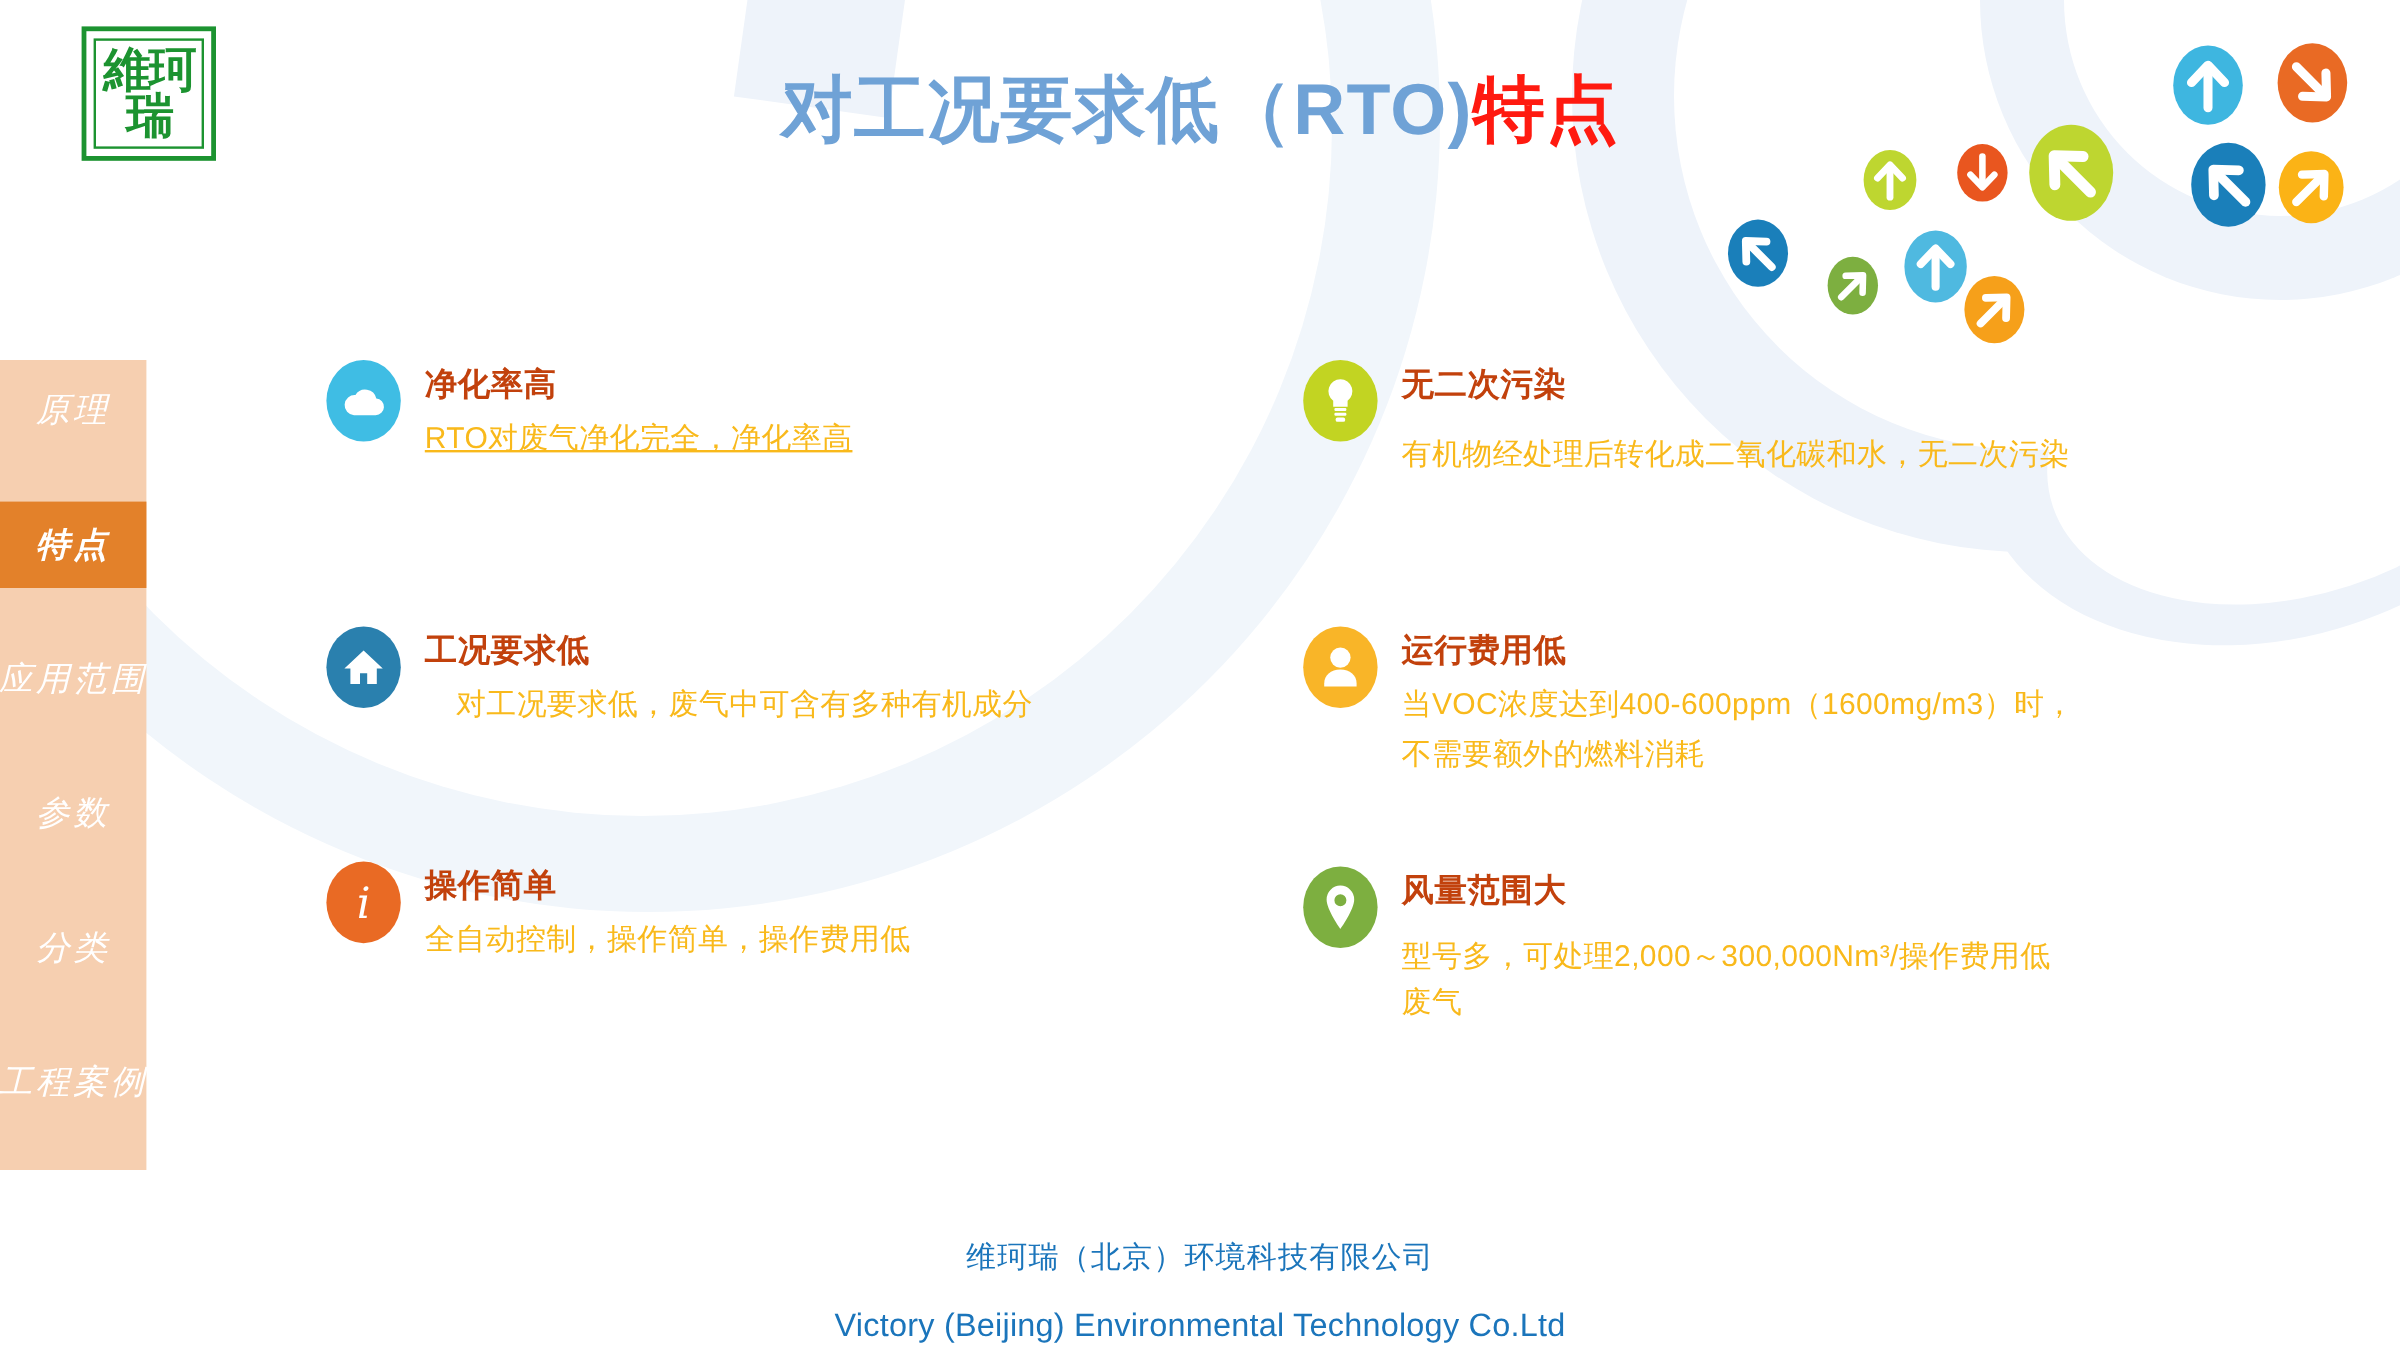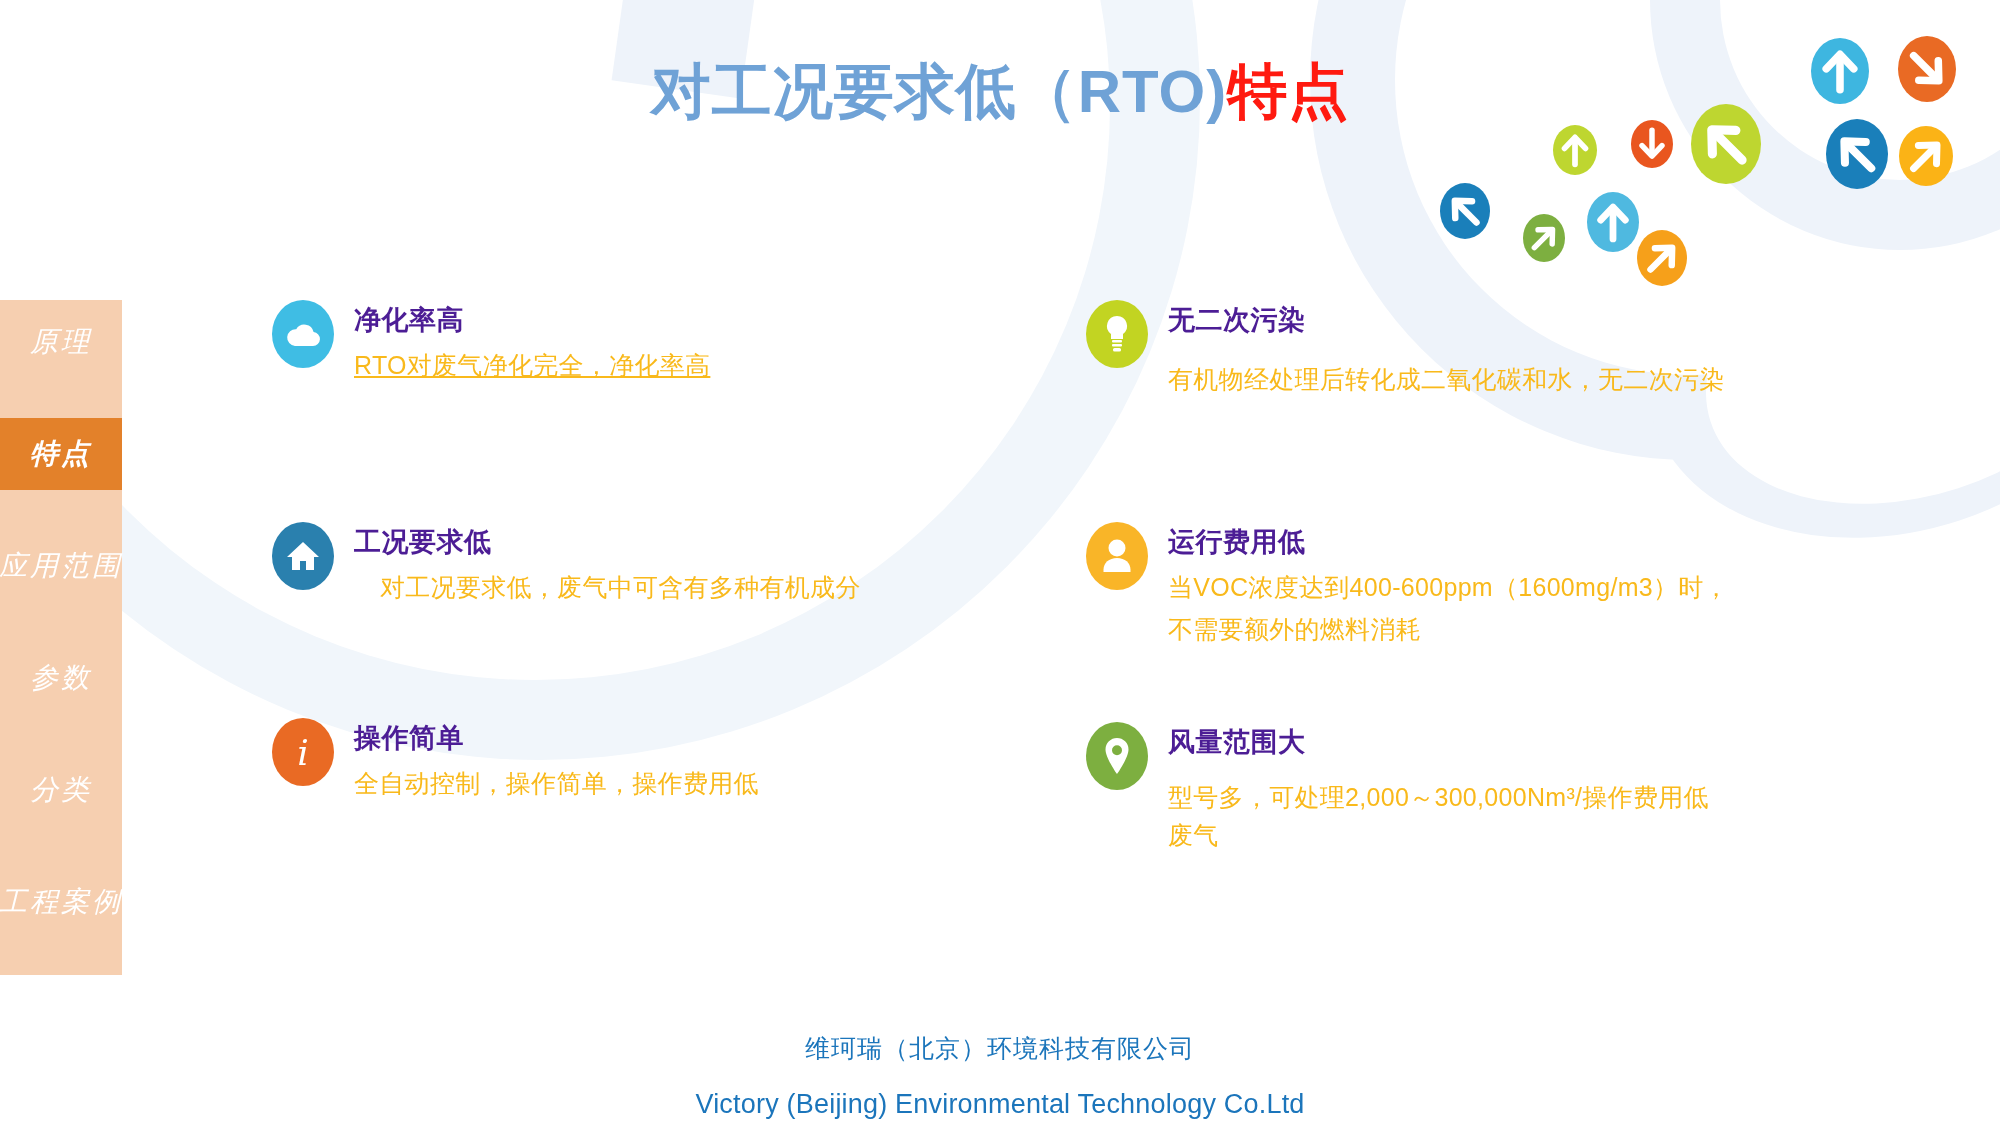--- a/index.html
+++ b/index.html
@@ -96,21 +96,21 @@
   
   .feature{position:absolute;}
   .f-icon{
     position:absolute;left:0;top:0;width:62px;height:68px;
     border-radius:50%;
     display:flex;align-items:center;justify-content:center;
   }
   .f-icon svg{display:block;}
   .f-title{
     position:absolute;left:82px;top:2px;
-    font-size:27px;font-weight:700;color:#4c1d95;
+    font-size:27px;font-weight:700;color:#c2410c;
     white-space:nowrap;letter-spacing:0.5px;
   }
   .f-desc{
     position:absolute;left:82px;
     font-size:25px;color:#f9b91b;line-height:1.38;
     white-space:nowrap;letter-spacing:0.3px;
   }
 
   
   .arrow{
@@ -137,20 +137,28 @@
     <div class="ring ring-big-left-inner"></div>
     <div class="title-band"></div>
     <div class="ring ring-tr-outer"></div>
     <div class="swoosh"></div>
     <div class="swoosh2"></div>
     <div class="ring ring-tr-inner"></div>
     <div class="ring ring-tr-small-outer"></div>
     <div class="ring ring-tr-small-inner"></div>
   </div>
 
+  <div class="logo">
+    <div class="logo-inner">
+      <div class="logo-glyph">
+        <div>維珂</div>
+        <div>瑞</div>
+      </div>
+    </div>
+  </div>
 
   <div class="title">
     <span class="blue">对工况要求低（RTO)</span><span class="red">特点</span>
   </div>
 
   <div class="sidebar" id="sidebar">
       <div class="side-item" style="top: 6px;">
         <span>原理</span>
       </div>
       <div class="side-item active" style="top: 118px;">

